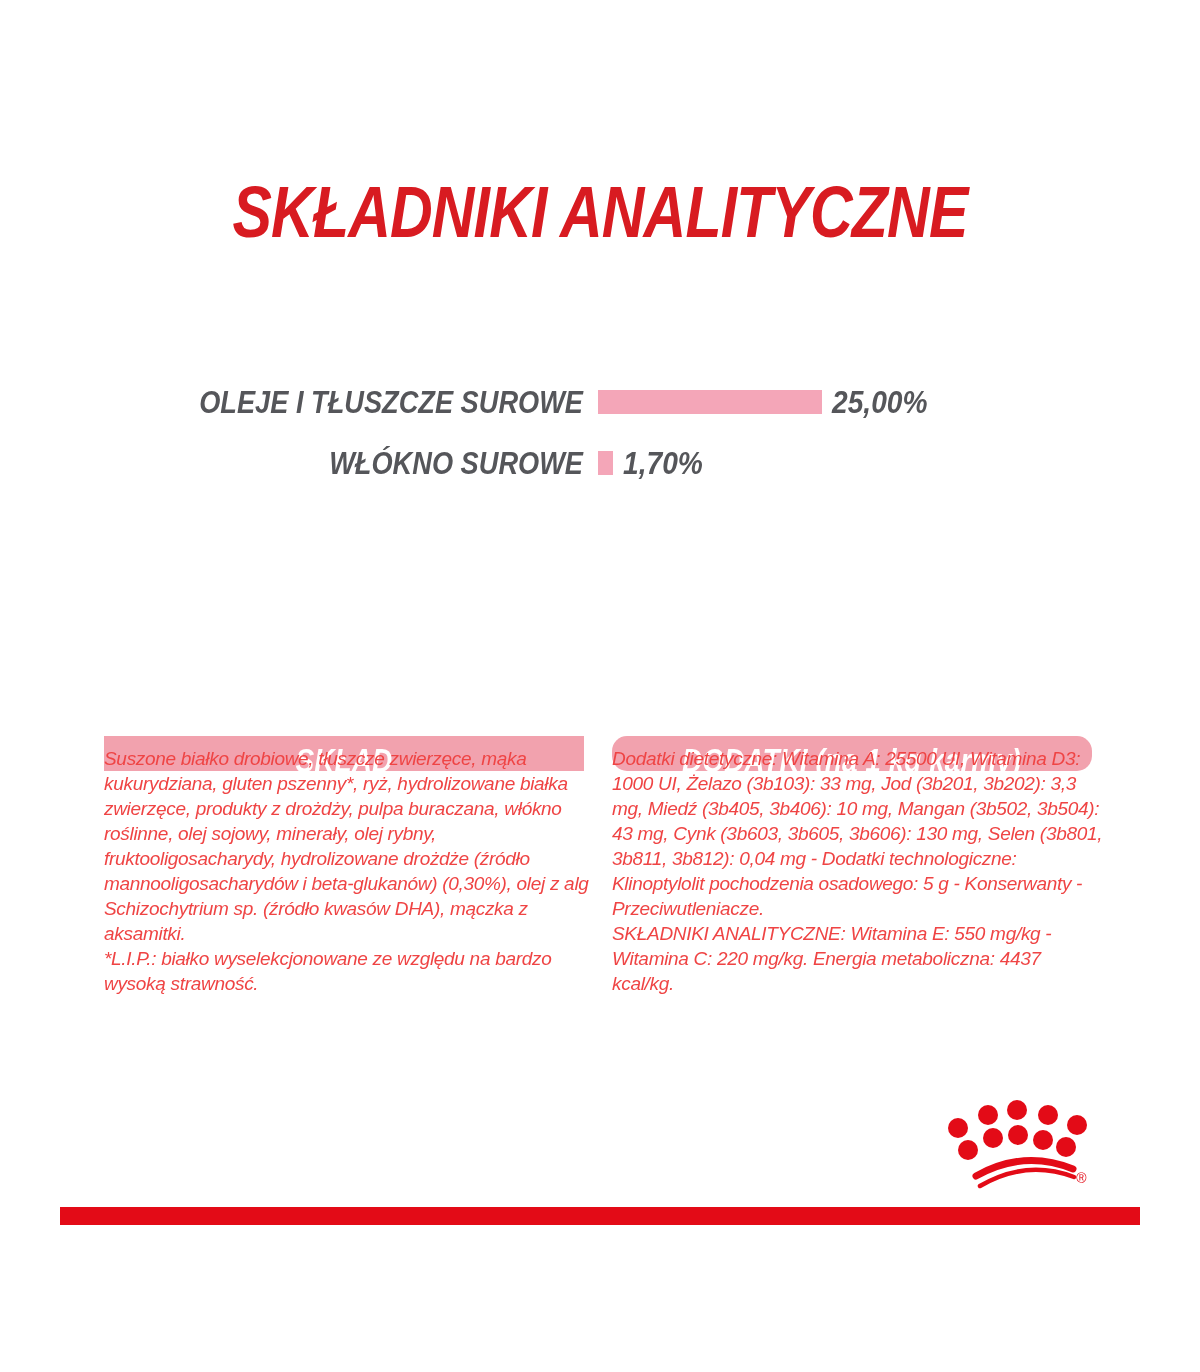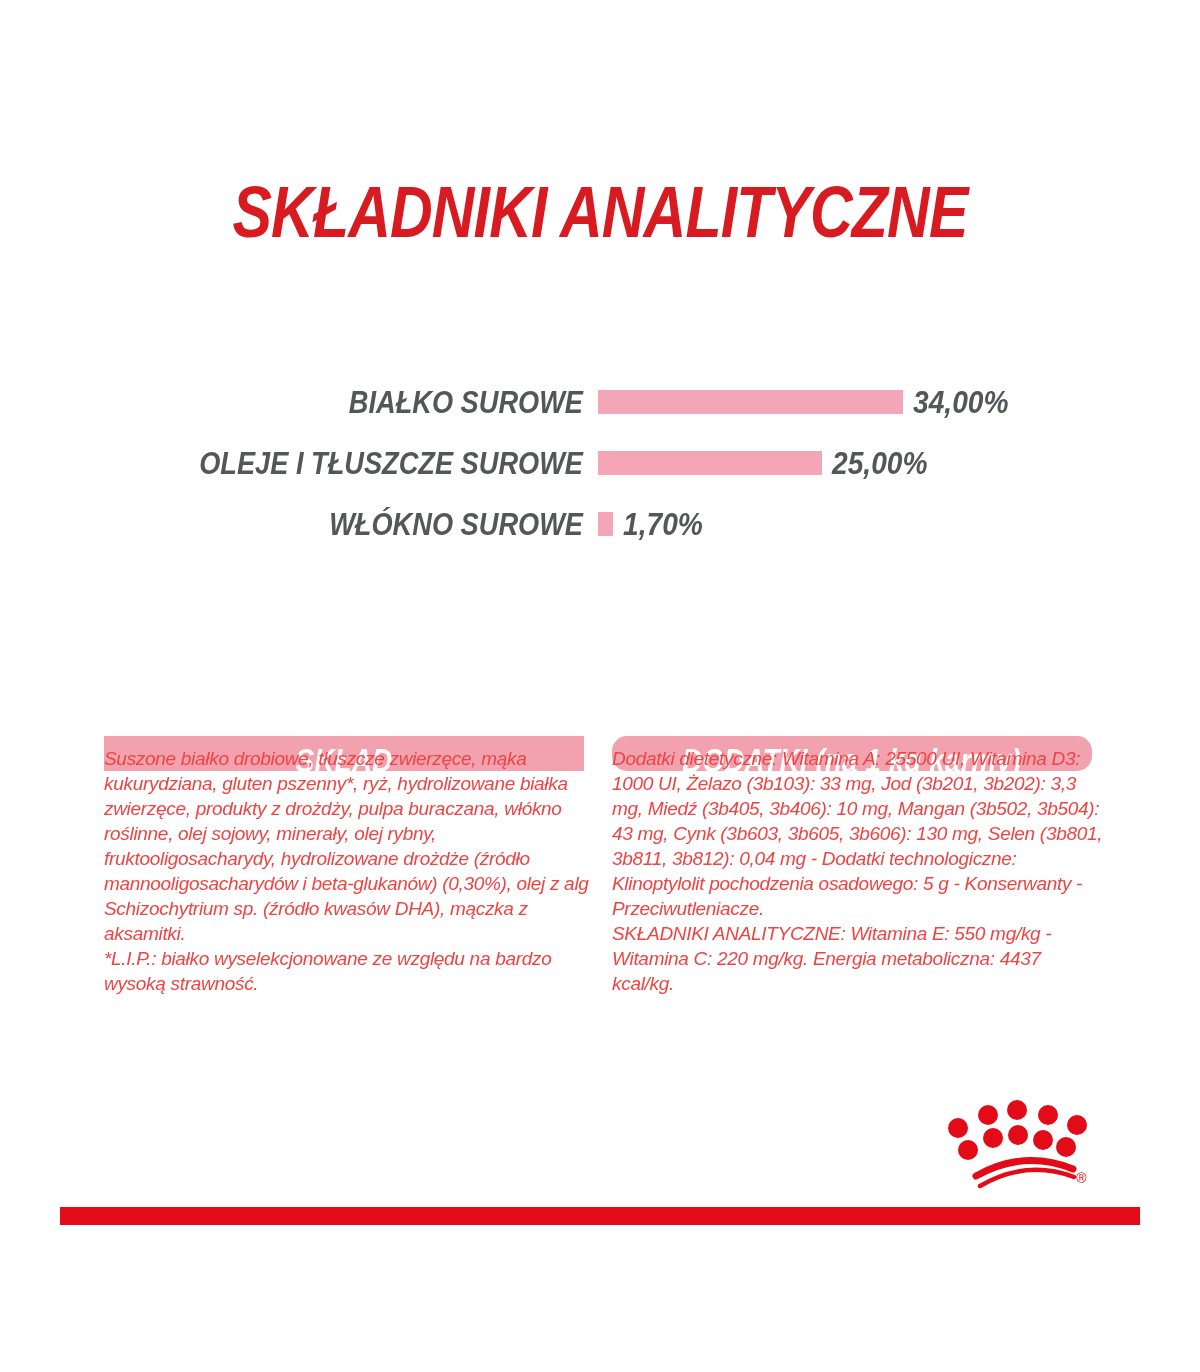--- a/index.html
+++ b/index.html
@@ -119,25 +119,20 @@
 </style>
 </head>
 <body>
 
 <div class="page">
 
   <h1 class="page-title">SKŁADNIKI ANALITYCZNE</h1>
 
   <div class="chart" id="chart">
       <div class="chart-row">
-        <div class="chart-label">BIAŁKO SUROWE</div>
-        <div class="chart-bar" style="width: 305px; background: rgb(244, 166, 184);"></div>
-        <div class="chart-value">34,00%</div>
-      </div>
-      <div class="chart-row">
         <div class="chart-label">OLEJE I TŁUSZCZE SUROWE</div>
         <div class="chart-bar" style="width: 224px; background: rgb(244, 166, 184);"></div>
         <div class="chart-value">25,00%</div>
       </div>
       <div class="chart-row">
         <div class="chart-label">WŁÓKNO SUROWE</div>
         <div class="chart-bar" style="width: 15px; background: rgb(244, 166, 184);"></div>
         <div class="chart-value">1,70%</div>
       </div>
     </div>

